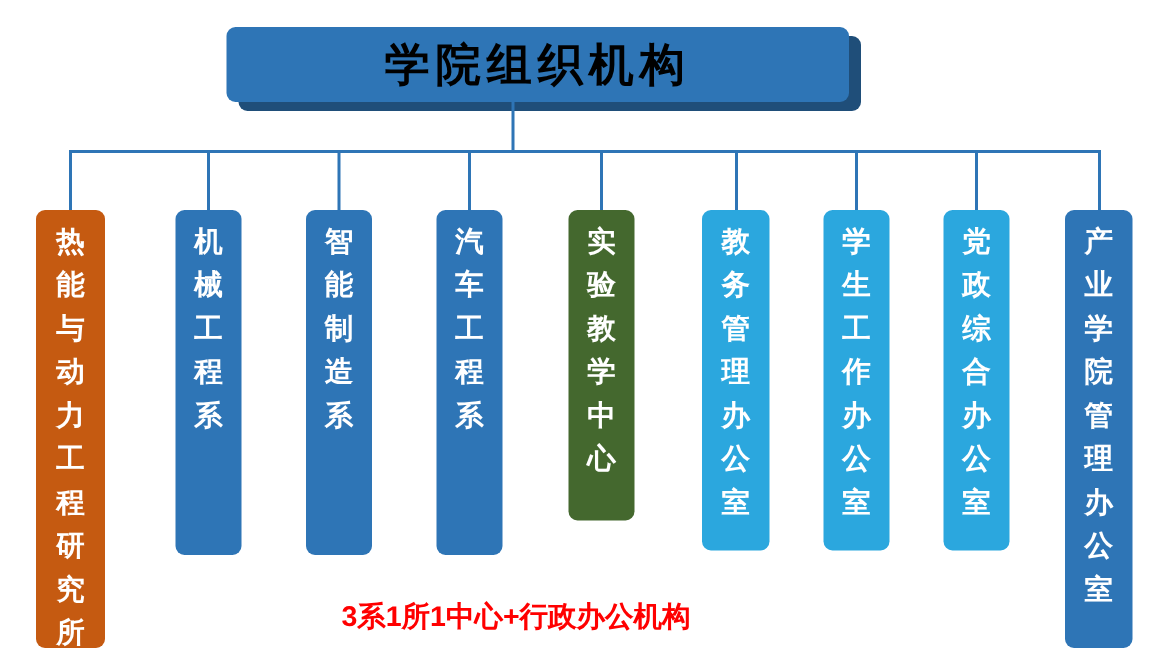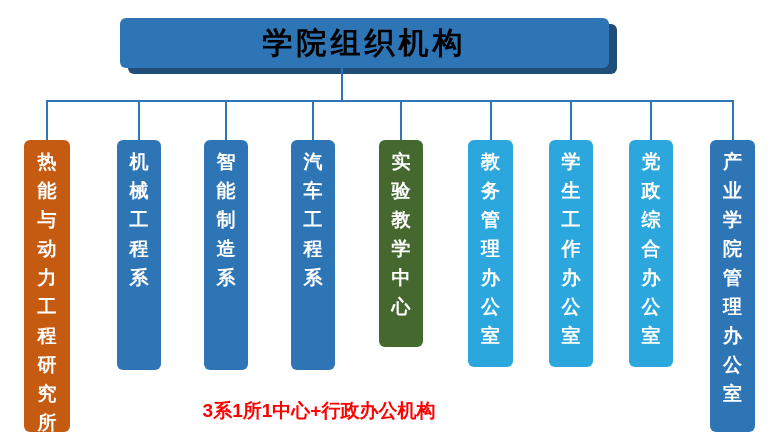--- a/index.html
+++ b/index.html
@@ -9,22 +9,22 @@
   }
   .canvas{
     position:relative;
     width:780px;
     height:446px;
     background:#ffffff;
     overflow:hidden;
   }
   .header{
     position:absolute;
-    left:120px;top:18px;
-    width:489px;height:50px;
+    left:151px;top:18px;
+    width:415px;height:50px;
     background:#2E75B6;
     border-radius:6px;
     box-shadow:8px 6px 0 #1F4E79;
     display:flex;
     align-items:center;
     justify-content:center;
     font-size:30px;
     font-weight:bold;
     color:#000000;
     letter-spacing:4px;
@@ -43,21 +43,21 @@
   .vchar{
     display:block;
     text-align:center;
     color:#ffffff;
     font-weight:bold;
     font-size:19px;
     line-height:29px;
   }
   .footnote{
     position:absolute;
-    left:169px;top:398px;
+    left:194px;top:398px;
     width:300px;
     text-align:center;
     color:#FF0000;
     font-weight:bold;
     font-size:19px;
   }
 </style>
 </head>
 <body>
 

